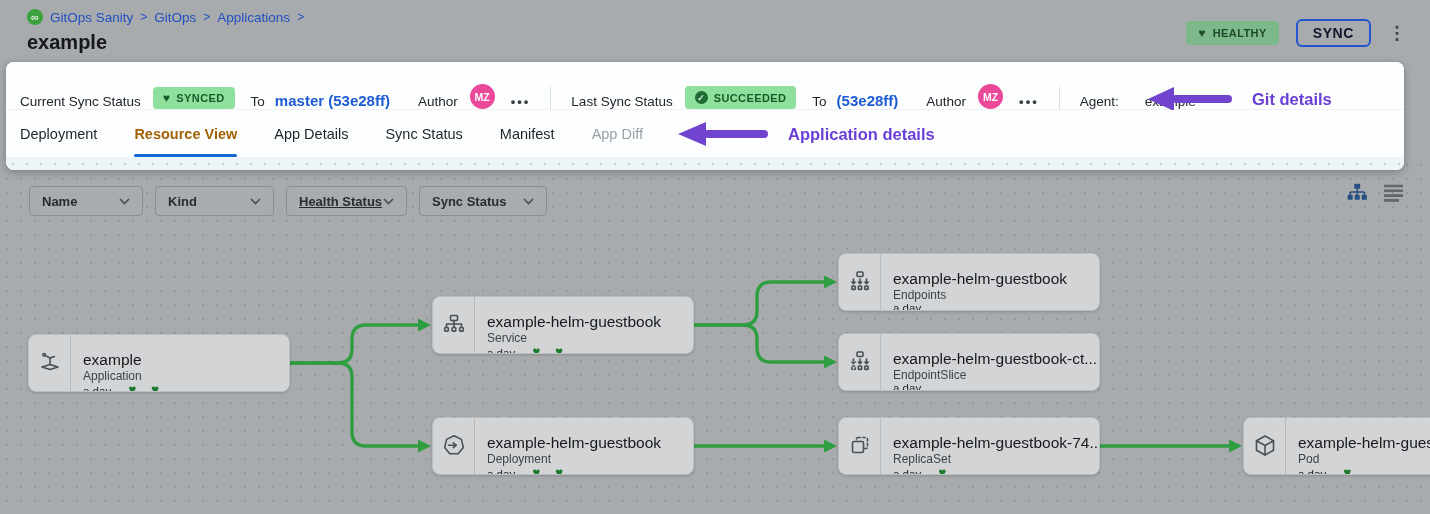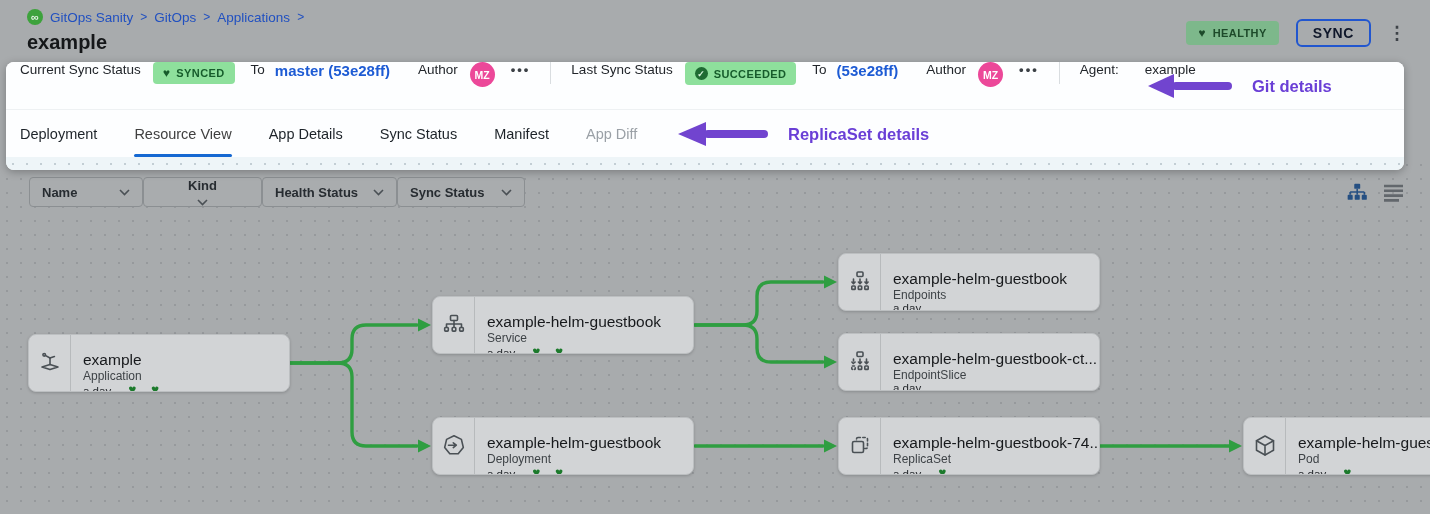--- a/index.html
+++ b/index.html
@@ -21,65 +21,65 @@
                   padding:6px 12px; border-radius:4px; display:flex; gap:7px; align-items:center;
                   letter-spacing:.4px; }
   .health-badge .hb-heart { font-size:12px; line-height:1; }
   .sync-btn { border:2px solid #2156cf; color:#0f172a; font-weight:bold; font-size:14px;
               padding:4px 15px; border-radius:6px; letter-spacing:.6px; background:transparent; cursor:pointer; }
   .kebab { font-size:18px; color:#3e4348; font-weight:bold; cursor:pointer; line-height:1; }
 
   
   .spot { position:absolute; left:6px; top:62px; width:1398px; height:108px; background:#fdfeff;
           border-radius:8px; box-shadow:0 2px 8px rgba(0,0,0,.28); z-index:5; overflow:hidden; }
-  .syncrow { position:relative; height:48px; display:flex; align-items:flex-start; padding:0 14px;
+  .syncrow { position:relative; height:48px; display:flex; align-items:flex-end; padding:0 14px;
              font-size:13.5px; color:#22262b; border-bottom:1px solid #eef1f3; background:#fdfeff; }
   .status-badge { background:#8ee09c; color:#165c2b; font-weight:bold; font-size:11px;
                   padding:5px 10px; border-radius:4px; display:inline-flex; align-items:center; gap:6px;
                   letter-spacing:.4px; margin:0 16px 0 12px; white-space:nowrap; }
   .status-badge .sb-heart { font-size:12px; line-height:1; }
   .check-circle { width:13px; height:13px; border-radius:50%; background:#1e6b33; color:#d9f5de;
                   display:inline-flex; align-items:center; justify-content:center; font-size:9px; }
   .commit { color:#1d5bd4; font-weight:bold; font-size:15px; margin:0 28px 0 10px; cursor:pointer; white-space:nowrap; }
   .avatar { width:25px; height:25px; border-radius:50%; background:#ec4899; color:#fff;
             font-size:10.5px; font-weight:bold; display:inline-flex; align-items:center;
             justify-content:center; margin:0 16px 0 12px; flex:none; }
   .more { color:#3c4146; font-size:13px; letter-spacing:2px; font-weight:bold; cursor:pointer; }
   .vdiv { width:1px; height:22px; background:#d9dde0; margin:0 20px; flex:none; }
   .agent-lbl { margin-right:26px; }
   .agent-val { color:#22262b; }
 
   .annotation { position:absolute; display:flex; align-items:center; gap:14px; pointer-events:none; }
-  .git-ann { left:1142px; top:10px; }
+  .git-ann { left:1142px; top:23px; }
   .app-ann { left:672px; top:10px; }
   .ann-text { color:#6a3fd6; font-weight:bold; font-size:16.5px; text-shadow:0 0 4px #fff; white-space:nowrap; }
 
   .tabsrow { position:relative; height:47px; display:flex; align-items:center; padding:0 14px; background:#fdfeff; }
   .tab { font-size:14.5px; color:#1d2329; margin-right:37px; height:47px; display:flex;
          align-items:center; position:relative; cursor:pointer; white-space:nowrap; }
-  .tab.active { font-weight:normal; color:#404040; }
+  .tab.active { font-weight:bold; color:#a16207; }
   .tab.active::after { content:""; position:absolute; left:0; right:0; bottom:0; height:3px;
                        background:#1568d2; border-radius:2px; }
   .tab.disabled { color:#9aa0a6; }
   .strip { height:13px; background:#eef5f8;
            background-image:radial-gradient(circle, #c3ced4 1px, transparent 1px);
            background-size:14px 14px; }
 
   
   .canvas { position:absolute; left:0; top:158px; width:1430px; height:356px;
             background-color:#a8abad;
             background-image:radial-gradient(circle, #96999c 1px, transparent 1px);
             background-size:14px 14px; z-index:1; }
   .edges { position:absolute; left:0; top:0; width:1430px; height:514px; z-index:2; pointer-events:none; }
 
-  .filters { position:absolute; top:177px; left:29px; display:flex; z-index:3; }
+  .filters { position:absolute; top:186px; left:29px; display:flex; gap:12px; z-index:3; }
   .filter { height:30px; background:#a9acae; border:1px solid #8b8f92; border-radius:4px;
             display:flex; align-items:center; justify-content:space-between; padding:0 12px;
             font-size:13px; font-weight:bold; color:#272c31; cursor:pointer; }
-  .f-name { width:114px; } .f-kind { width:119px;flex-direction:column; } .f-health { width:135px; } .f-sync { width:128px; }
+  .f-name { width:114px; } .f-kind { width:119px; } .f-health { width:121px;text-decoration:underline; } .f-sync { width:128px; }
 
   .toggles { position:absolute; top:182px; right:26px; display:flex; gap:15px; align-items:center; z-index:3; }
   .toggle { cursor:pointer; display:flex; }
 
   
   .node { position:absolute; width:262px; height:58px; background:#d2d4d6; border:1px solid #bcbfc1;
           border-radius:8px; display:flex; align-items:stretch; z-index:4;
           box-shadow:0 1px 3px rgba(0,0,0,.18); cursor:pointer; }
   .node-icon { width:42px; flex:none; display:flex; align-items:center; justify-content:center;
                border-right:1px solid #b7babc; }
@@ -368,20 +368,20 @@
       <span class="tab">App Details</span>
       <span class="tab">Sync Status</span>
       <span class="tab">Manifest</span>
       <span class="tab disabled">App Diff</span>
 
       <span class="annotation app-ann">
         <svg width="96" height="28" viewBox="0 0 96 28">
           <polygon points="0,14 28,2 28,26" fill="#7144cf"></polygon>
           <rect x="26" y="10" width="64" height="8" rx="4" fill="#7144cf"></rect>
         </svg>
-        <span class="ann-text">ReplicaSet details</span>
+        <span class="ann-text">Application details</span>
       </span>
     </div>
 
     <div class="strip"></div>
   </div>
 
 </div>
 
 </body></html>

